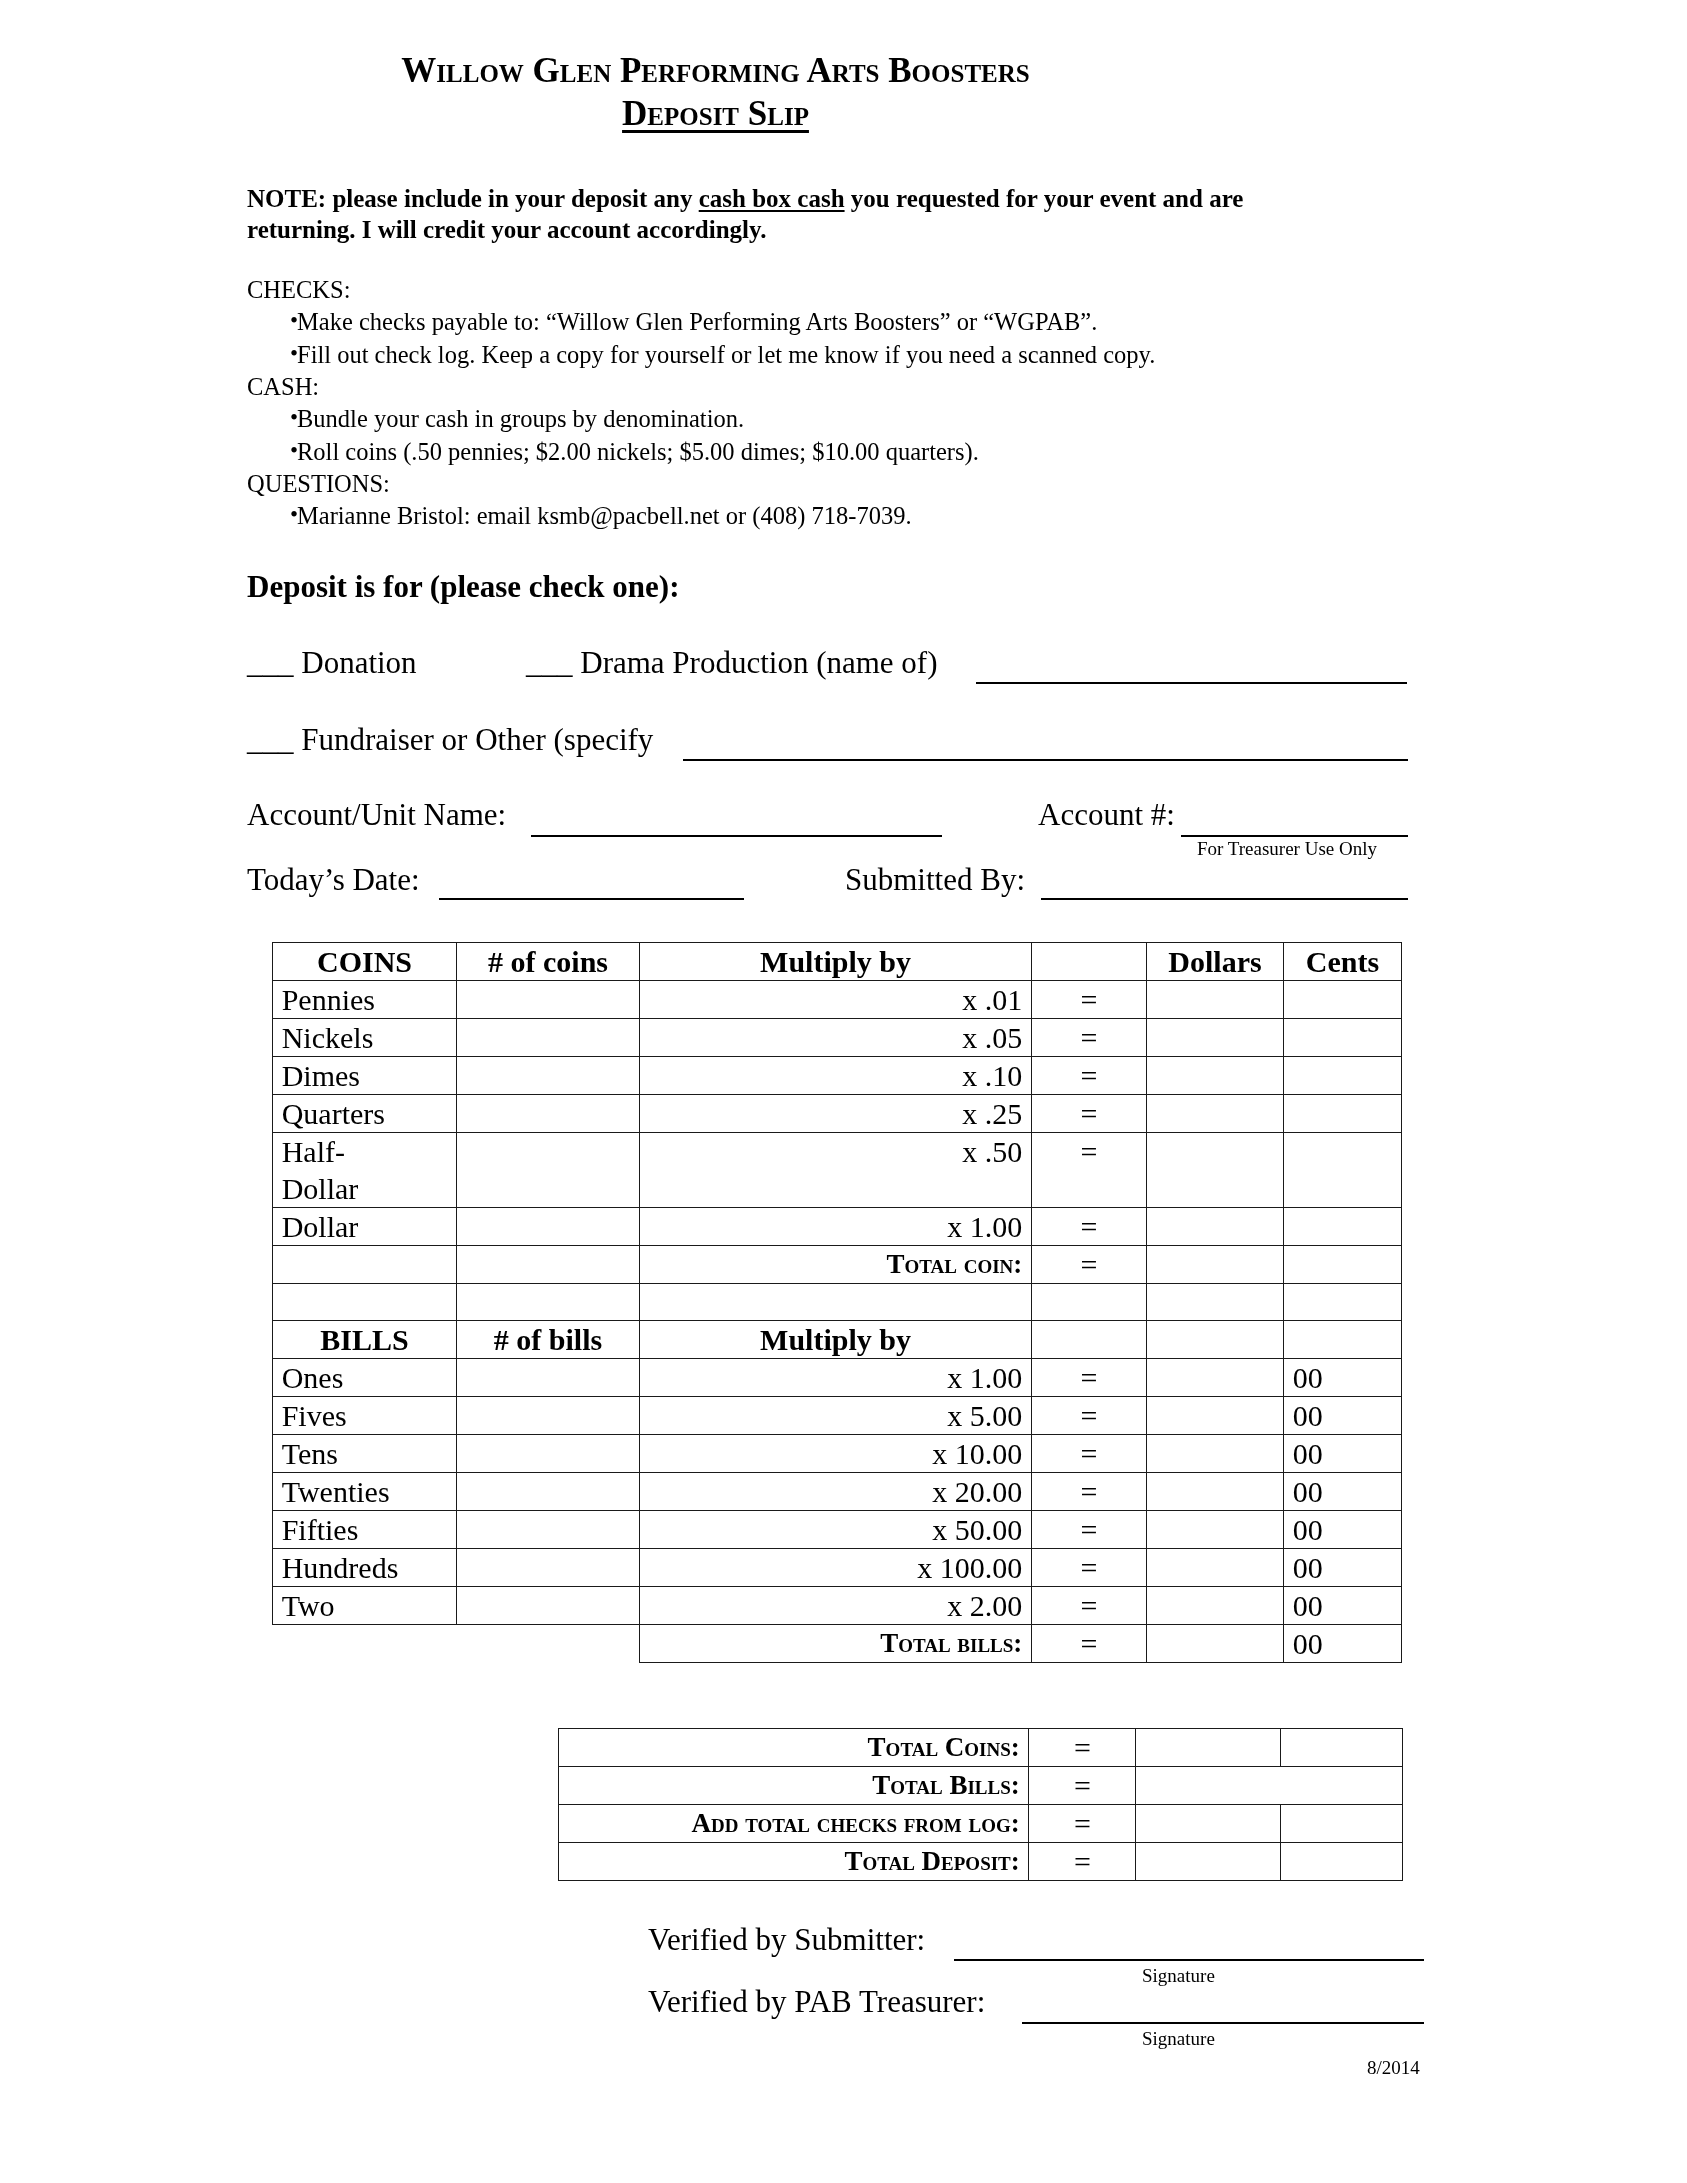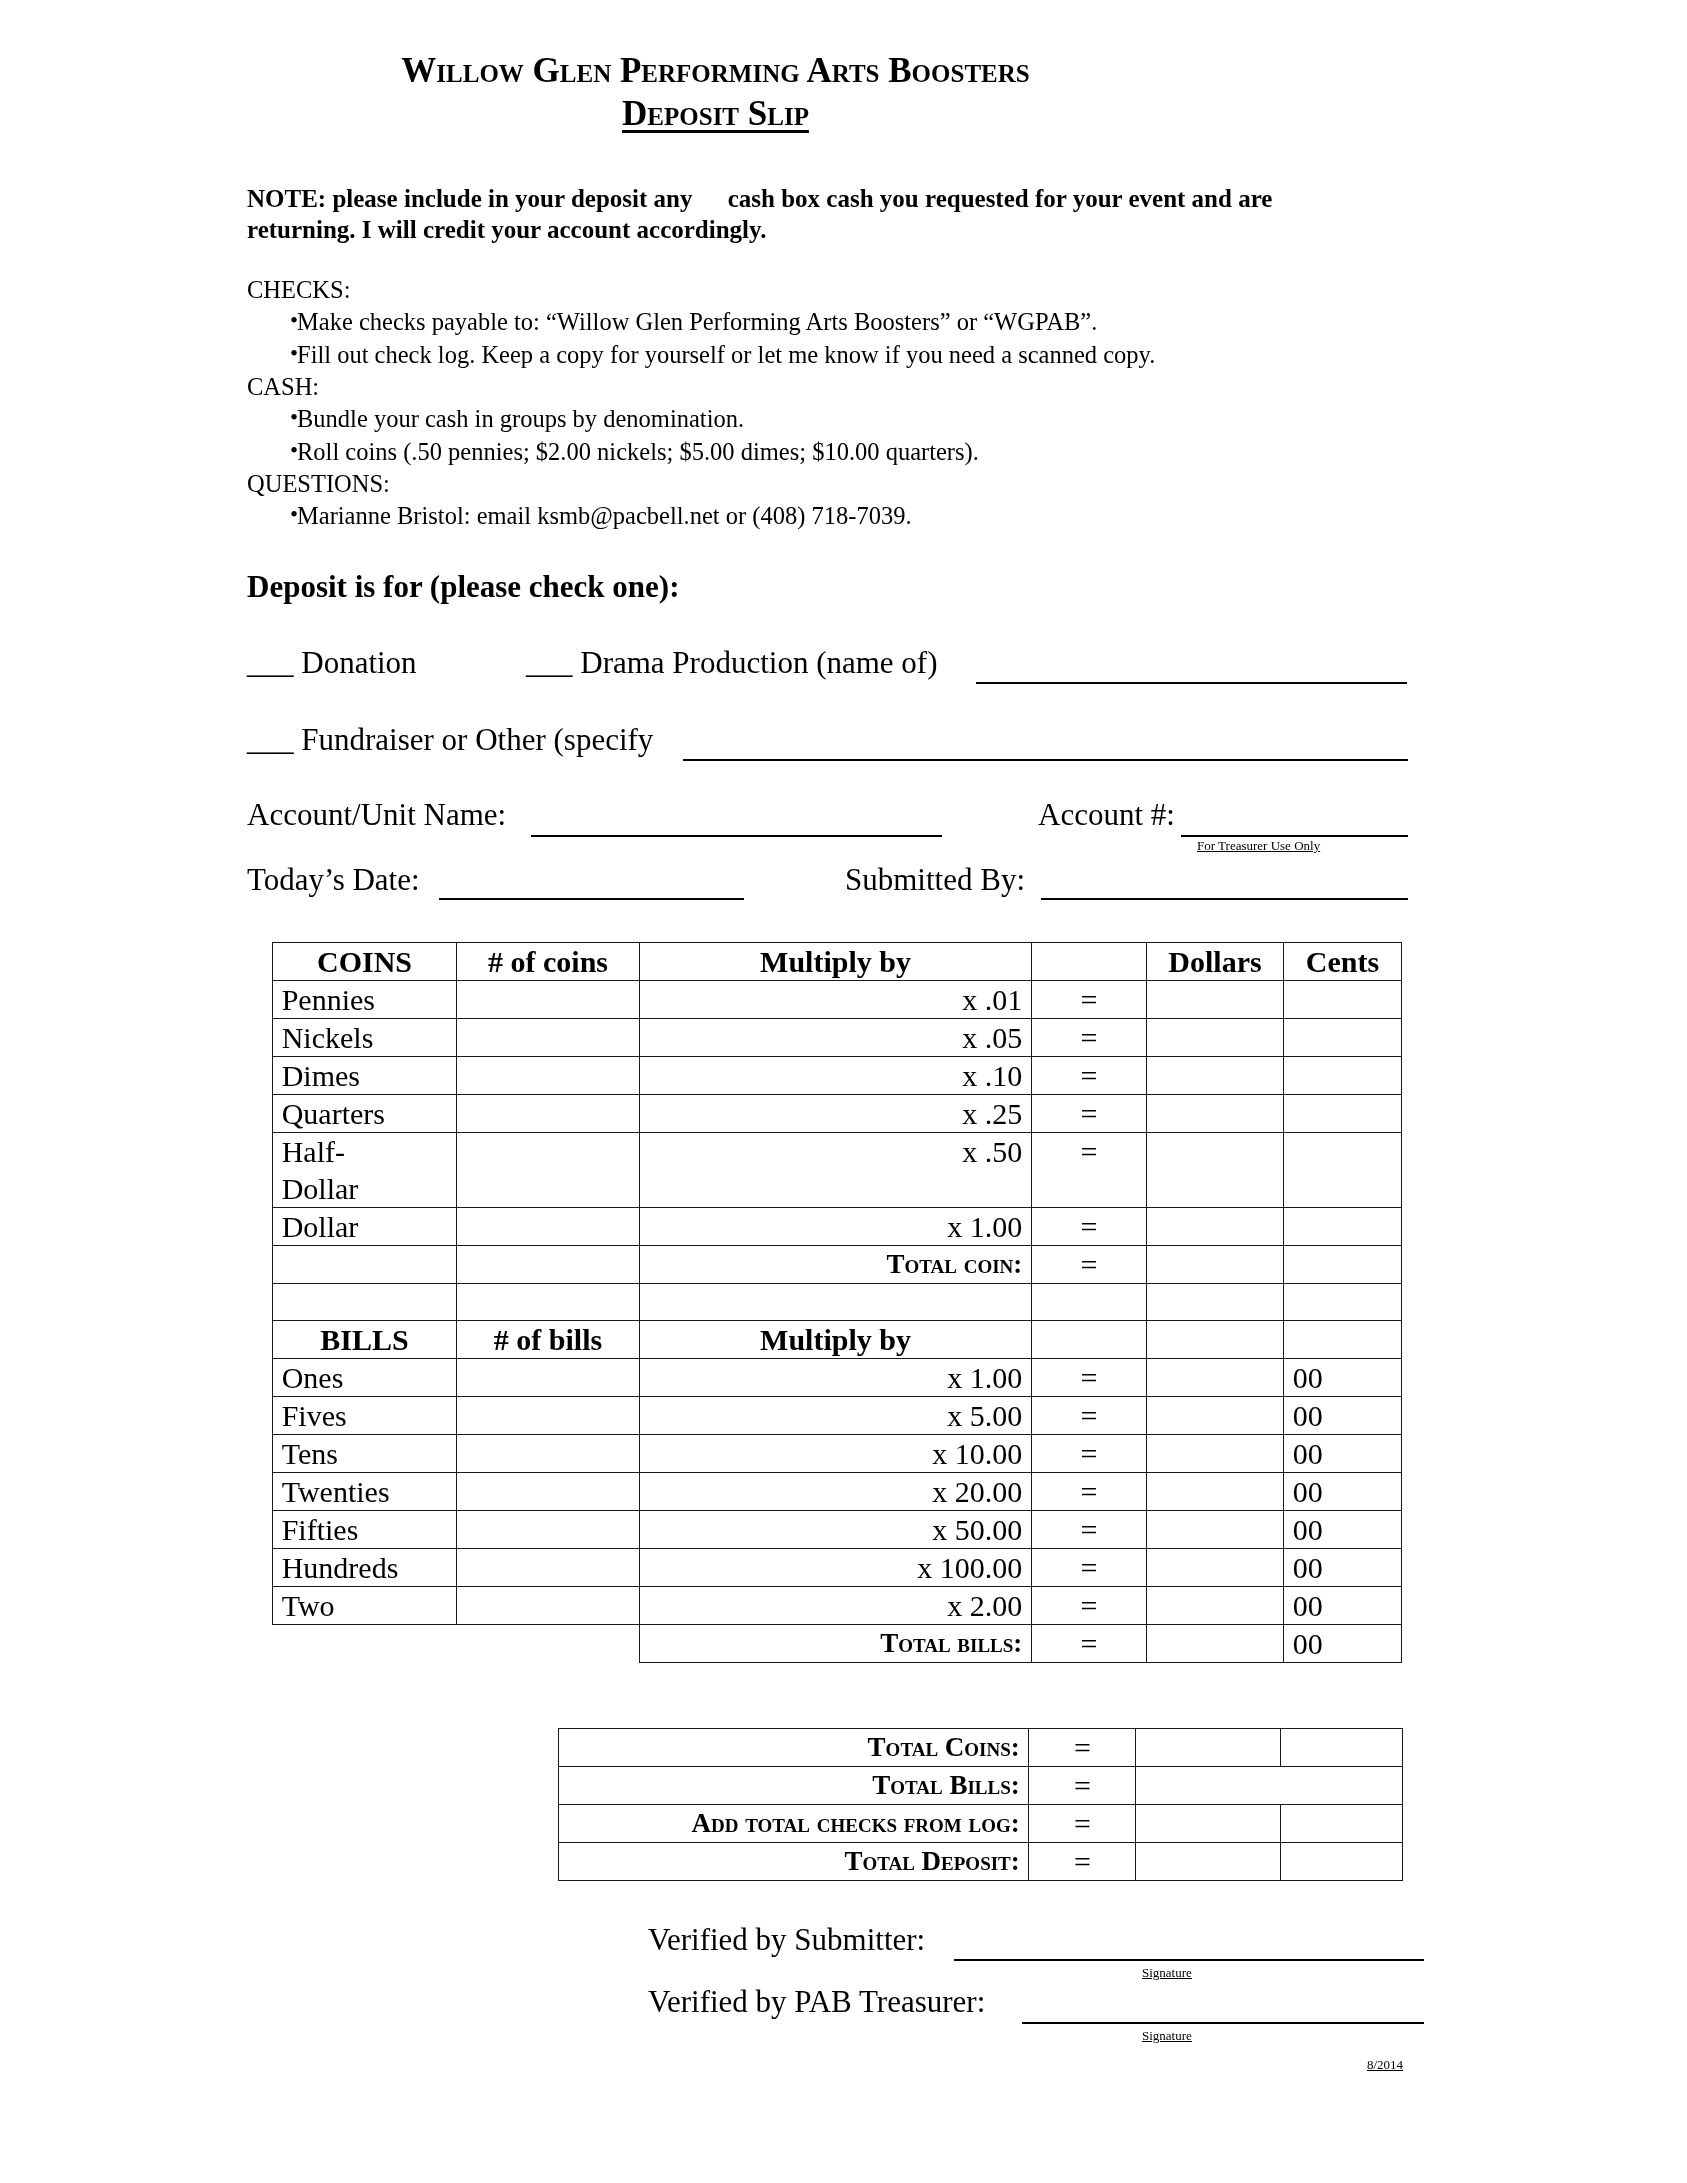--- a/index.html
+++ b/index.html
@@ -4,29 +4,29 @@
 <style>
   html, body { margin: 0; padding: 0; background: #ffffff; }
   body { width: 1687px; height: 2184px; position: relative; overflow: hidden;
          font-family: "Liberation Serif", "DejaVu Serif", serif; color: #000; }
   .abs { position: absolute; white-space: nowrap; }
   .title { left: 0; width: 1431px; text-align: center; font-weight: bold; font-variant: small-caps; font-size: 35px; }
   .t1 { top: 51px; }
   .t2 { top: 94px; }
   .t2 span { text-decoration: underline; text-decoration-thickness: 2.6px; text-underline-offset: 5.2px; }
   .note { left: 247px; font-weight: bold; font-size: 25px; line-height: 31px; }
-  .u { text-decoration-thickness: 1.7px; text-underline-offset: 2.6px; margin-left: 29px; }
+  .u { text-decoration: underline; text-decoration-thickness: 1.7px; text-underline-offset: 2.6px; }
   .sec { left: 247px; font-size: 24.5px; }
   .bul { left: 297px; font-size: 24.5px; }
   .bul::before { content: "\2022"; position: absolute; left: -7px; font-size: 23px; }
   .bul span { }
   .big { font-size: 31px; }
   .bold { font-weight: bold; }
   .line { position: absolute; border-bottom: 2.2px solid #000; height: 0; }
-  .small { font-size: 13px; text-decoration: underline; }
+  .small { font-size: 19px; }
   
   .tbl { position: absolute; border-collapse: collapse; font-size: 30px; }
   .tbl td { border: 1.7px solid #1a1a1a; padding: 0 8.7px; height: 36px; vertical-align: top; line-height: 37px; }
   .hdr td { font-weight: bold; text-align: center; }
   .r { text-align: right; }
   .c { text-align: center; }
   .sc { font-weight: bold; font-variant: small-caps; font-size: 27px; }
   .nb { border: none !important; }
   .tall td { height: 74px; }
 </style>

